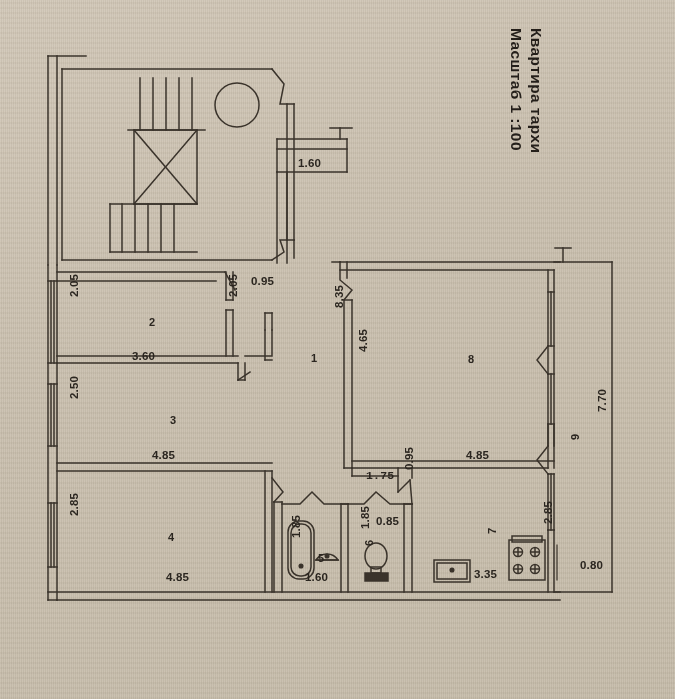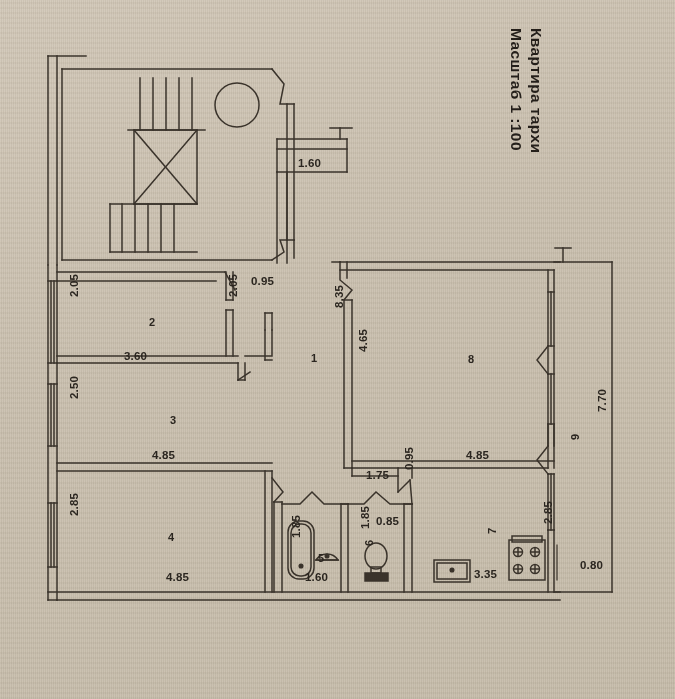--- a/index.html
+++ b/index.html
@@ -277,29 +277,29 @@
 <div class="lbl roomno" style="left:318px;top:553px;">5</div>
 <div class="lbl roomno rot90" style="left:364px;top:546px;">6</div>
 <div class="lbl roomno rot90" style="left:487px;top:534px;">7</div>
 <div class="lbl roomno" style="left:468px;top:354px;">8</div>
 <div class="lbl roomno rot90" style="left:570px;top:440px;">9</div>
 
 <div class="lbl dim" style="left:298px;top:158px;">1.60</div>
 <div class="lbl dim" style="left:251px;top:276px;">0.95</div>
 <div class="lbl dim rot90" style="left:228px;top:297px;">2.05</div>
 <div class="lbl dim rot90" style="left:69px;top:297px;">2.05</div>
-<div class="lbl dim" style="left:124px;top:351px;text-align:right;">3.60</div>
+<div class="lbl dim" style="left:132px;top:351px;text-align:right;">3.60</div>
 <div class="lbl dim rot90" style="left:69px;top:399px;">2.50</div>
 <div class="lbl dim" style="left:152px;top:450px;">4.85</div>
 <div class="lbl dim rot90" style="left:69px;top:516px;">2.85</div>
 <div class="lbl dim" style="left:166px;top:572px;">4.85</div>
 <div class="lbl dim rot90" style="left:334px;top:308px;">8.35</div>
 <div class="lbl dim rot90" style="left:358px;top:352px;">4.65</div>
 <div class="lbl dim" style="left:466px;top:450px;">4.85</div>
-<div class="lbl dim" style="left:366px;top:470px;">1.75</div>
+<div class="lbl dim" style="left:366px;top:470px;font-family:Liberation Mono, monospace;">1.75</div>
 <div class="lbl dim rot90" style="left:404px;top:470px;">0.95</div>
 <div class="lbl dim" style="left:376px;top:516px;">0.85</div>
 <div class="lbl dim rot90" style="left:360px;top:529px;">1.85</div>
 <div class="lbl dim rot90" style="left:291px;top:538px;">1.85</div>
 <div class="lbl dim" style="left:305px;top:572px;">1.60</div>
 <div class="lbl dim" style="left:474px;top:569px;">3.35</div>
 <div class="lbl dim rot90" style="left:543px;top:524px;">2.85</div>
 <div class="lbl dim rot90" style="left:597px;top:412px;">7.70</div>
 <div class="lbl dim" style="left:580px;top:560px;">0.80</div>
 

